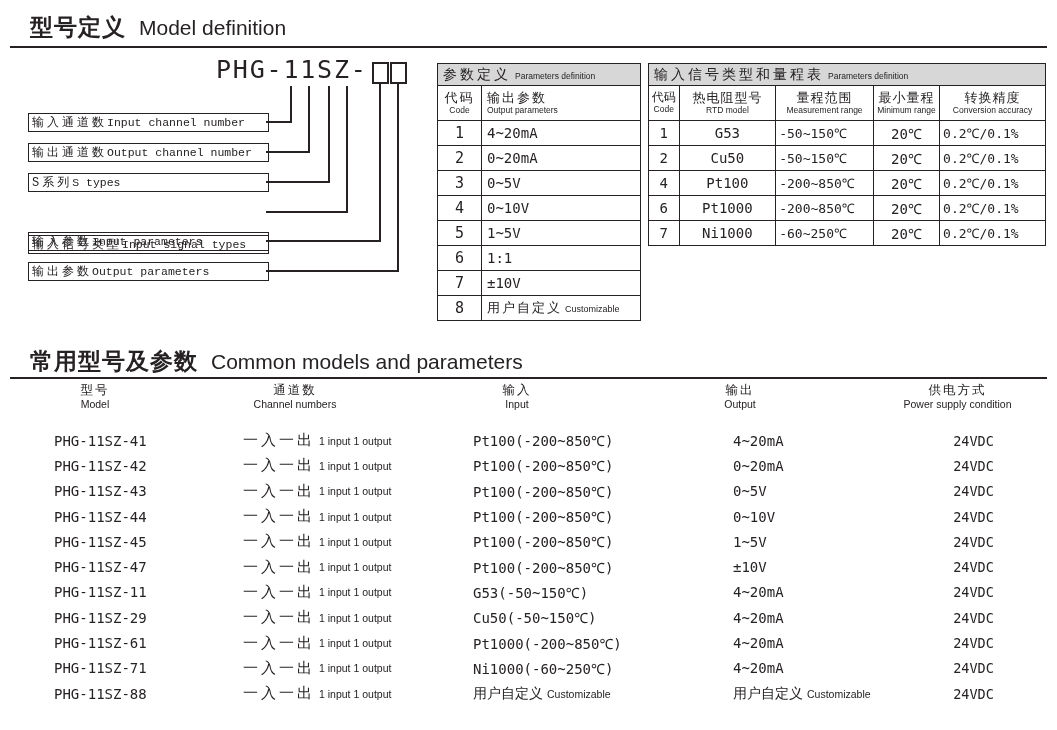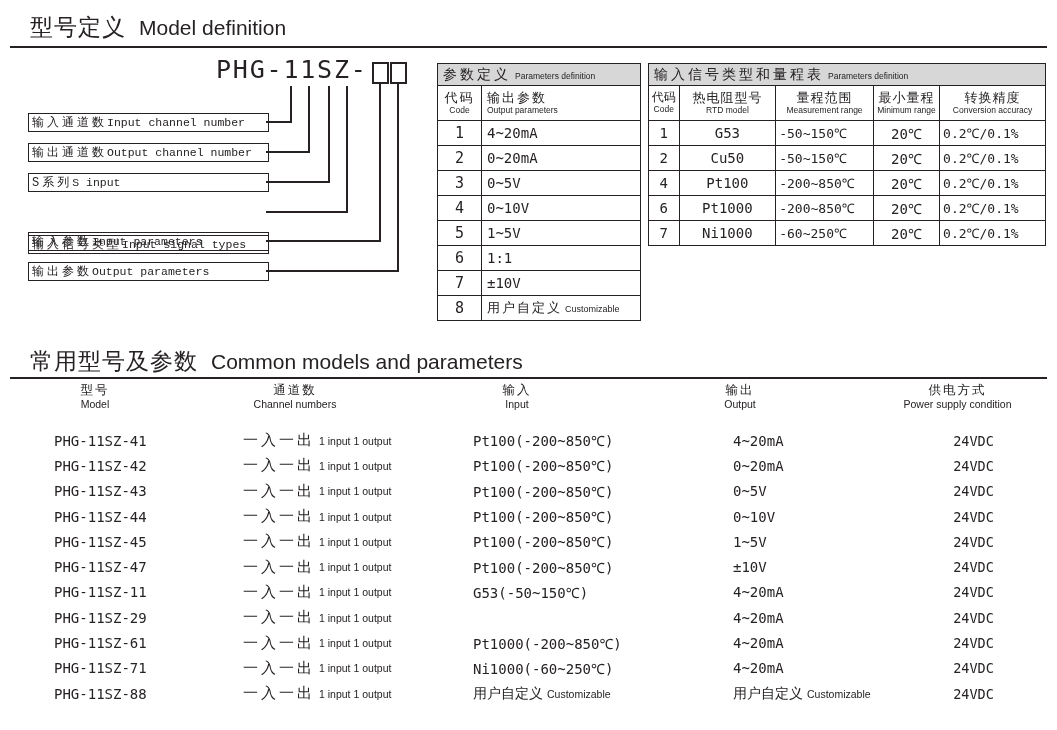--- a/index.html
+++ b/index.html
@@ -5,21 +5,21 @@
   html,body{margin:0;padding:0;}
   body{
     width:1057px;height:730px;background:#ffffff;position:relative;
     font-family:"Liberation Sans",sans-serif;color:#262223;
     -webkit-font-smoothing:antialiased;overflow:hidden;
   }
   .mono{font-family:"DejaVu Sans Mono","Liberation Mono",monospace;}
 
   
   .sec-title{position:absolute;white-space:nowrap;}
-  .sec-title .zh{font-weight:normal;font-size:23px;letter-spacing:1px;text-align:center;}
+  .sec-title .zh{font-weight:bold;font-size:23px;letter-spacing:1px;text-align:center;}
   .sec-title .en{font-size:21px;margin-left:13px;}
   .rule{position:absolute;height:2px;background:#262223;}
 
   
   .model-text{position:absolute;left:216px;top:55px;font-size:25px;letter-spacing:1.8px;white-space:nowrap;}
   .model-box{position:absolute;top:62px;width:13px;height:18px;border:2px solid #262223;background:#fff;}
   .vline{position:absolute;width:2px;background:#262223;}
   .hline{position:absolute;height:2px;background:#262223;}
   .label-box{
     position:absolute;left:28px;width:236px;height:17px;border:1px solid #262223;
@@ -94,21 +94,21 @@
 <div class="label-box" style="top:113px;">
   <span class="zh">输入通道数</span>
     <span class="en">Input channel number</span>
 </div>
 <div class="label-box" style="top:143px;">
   <span class="zh">输出通道数</span>
     <span class="en">Output channel number</span>
 </div>
 <div class="label-box" style="top:173px;">
   <span class="zh">S系列</span>
-    <span class="en">S input</span>
+    <span class="en">S types</span>
 </div>
 <div class="label-box" style="top:203px;margin-top:32px;">
   <span class="zh">输入信号类型</span>
     <span class="en">Input signal types</span>
 </div>
 <div class="label-box" style="top:232px;">
   <span class="zh">输入参数</span>
     <span class="en">Input parameters</span>
 </div>
 <div class="label-box" style="top:262px;">
@@ -366,20 +366,23 @@
         <span class="mono">4~20mA</span>
       </div>
       <div class="c c-power mono">24VDC</div>
     </div>
   <div class="row">
       <div class="c c-model mono">PHG-11SZ-29</div>
       <div class="c c-channel">
         <span class="zh">一入一出</span>
         <span class="sub">1 input 1 output</span>
       </div>
+      <div class="c c-input">
+        <span class="mono">Cu50(-50~150℃)</span>
+      </div>
       <div class="c c-output">
         <span class="mono">4~20mA</span>
       </div>
       <div class="c c-power mono">24VDC</div>
     </div>
   <div class="row">
       <div class="c c-model mono">PHG-11SZ-61</div>
       <div class="c c-channel">
         <span class="zh">一入一出</span>
         <span class="sub">1 input 1 output</span>

